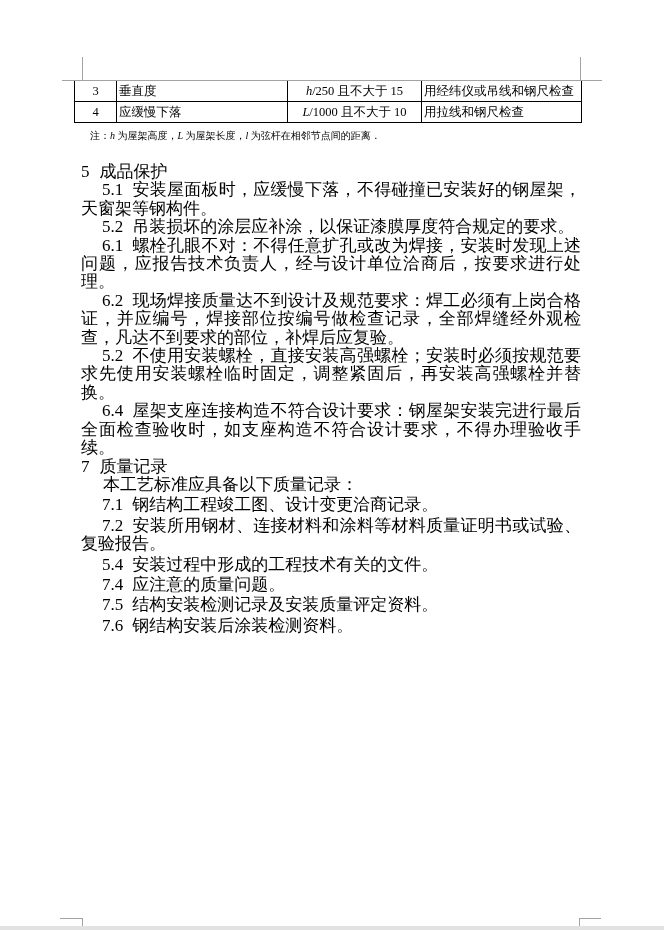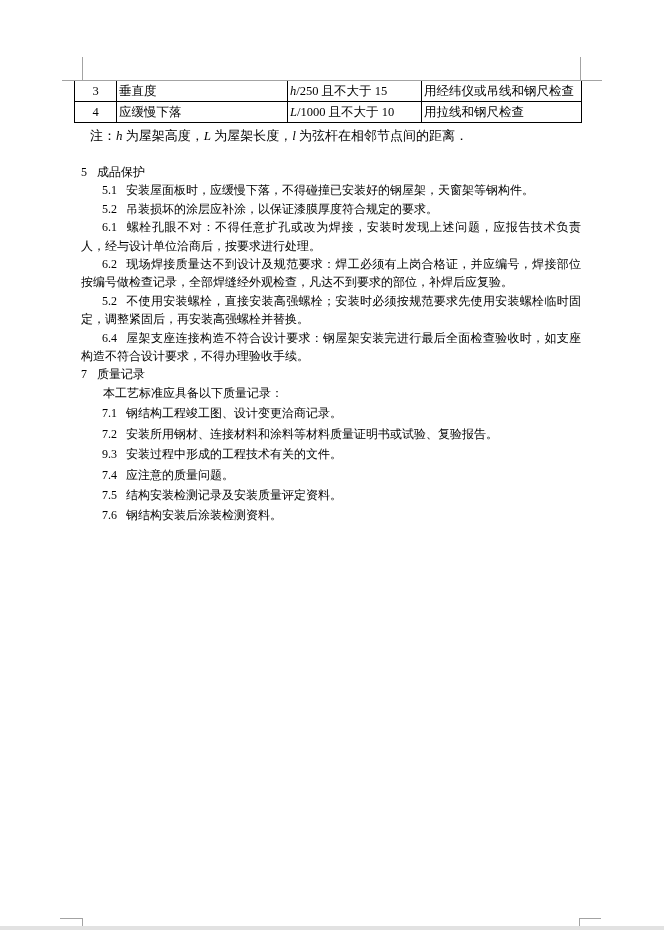--- a/index.html
+++ b/index.html
@@ -34,34 +34,34 @@
   table.adjust td{
     border:1px solid #000;
     border-top:none;
     height:20px;
     padding:0 2px;
     overflow:hidden;
     white-space:nowrap;
   }
   td.c-no{width:37px;text-align:center;}
   td.c-item{width:166px;padding-left:11px;}
-  td.c-tol{width:129px;text-align:left;}
+  td.c-tol{width:129px;text-align:center;}
   td.c-method{padding-left:8px;}
   .var{font-style:italic;}
 
   .note{
-    font-size:13px;
+    font-size:10px;
     line-height:14px;
     margin-top:6px;
     margin-left:9px;
     white-space:nowrap;
   }
 
   .par{
-    font-size:12px;
+    font-size:17px;
     line-height:18.4px;
     text-align:justify;
     margin:0;
   }
   .first{margin-top:20px;}
   .sec .num{margin-right:10px;}
   .item{text-indent:21px;font-family:Liberation Serif, serif;}
   .item .num{margin-right:9px;}
   .intro{text-indent:22px;}
   .sp{margin-top:2px;}
@@ -105,19 +105,19 @@
     <div class="par item"><span class="num">5.1</span><span>安装屋面板时，应缓慢下落，不得碰撞已安装好的钢屋架，天窗架等钢构件。</span></div>
     <div class="par item"><span class="num">5.2</span><span>吊装损坏的涂层应补涂，以保证漆膜厚度符合规定的要求。</span></div>
     <div class="par item"><span class="num">6.1</span><span>螺栓孔眼不对：不得任意扩孔或改为焊接，安装时发现上述问题，应报告技术负责人，经与设计单位洽商后，按要求进行处理。</span></div>
     <div class="par item"><span class="num">6.2</span><span>现场焊接质量达不到设计及规范要求：焊工必须有上岗合格证，并应编号，焊接部位按编号做检查记录，全部焊缝经外观检查，凡达不到要求的部位，补焊后应复验。</span></div>
     <div class="par item"><span class="num">5.2</span><span>不使用安装螺栓，直接安装高强螺栓；安装时必须按规范要求先使用安装螺栓临时固定，调整紧固后，再安装高强螺栓并替换。</span></div>
     <div class="par item"><span class="num">6.4</span><span>屋架支座连接构造不符合设计要求：钢屋架安装完进行最后全面检查验收时，如支座构造不符合设计要求，不得办理验收手续。</span></div>
     <div class="par sec"><span class="num">7</span><span>质量记录</span></div>
     <div class="par intro"><span>本工艺标准应具备以下质量记录：</span></div>
     <div class="par item sp"><span class="num">7.1</span><span>钢结构工程竣工图、设计变更洽商记录。</span></div>
     <div class="par item sp"><span class="num">7.2</span><span>安装所用钢材、连接材料和涂料等材料质量证明书或试验、复验报告。</span></div>
-    <div class="par item sp"><span class="num">9.3</span><span>安装过程中形成的工程技术有关的文件。</span></div>
+    <div class="par item sp"><span class="num">5.4</span><span>安装过程中形成的工程技术有关的文件。</span></div>
     <div class="par item sp"><span class="num">7.4</span><span>应注意的质量问题。</span></div>
     <div class="par item sp"><span class="num">7.5</span><span>结构安装检测记录及安装质量评定资料。</span></div>
     <div class="par item sp"><span class="num">7.6</span><span>钢结构安装后涂装检测资料。</span></div>
 
   </div>
 </div>
 
 </body></html>

